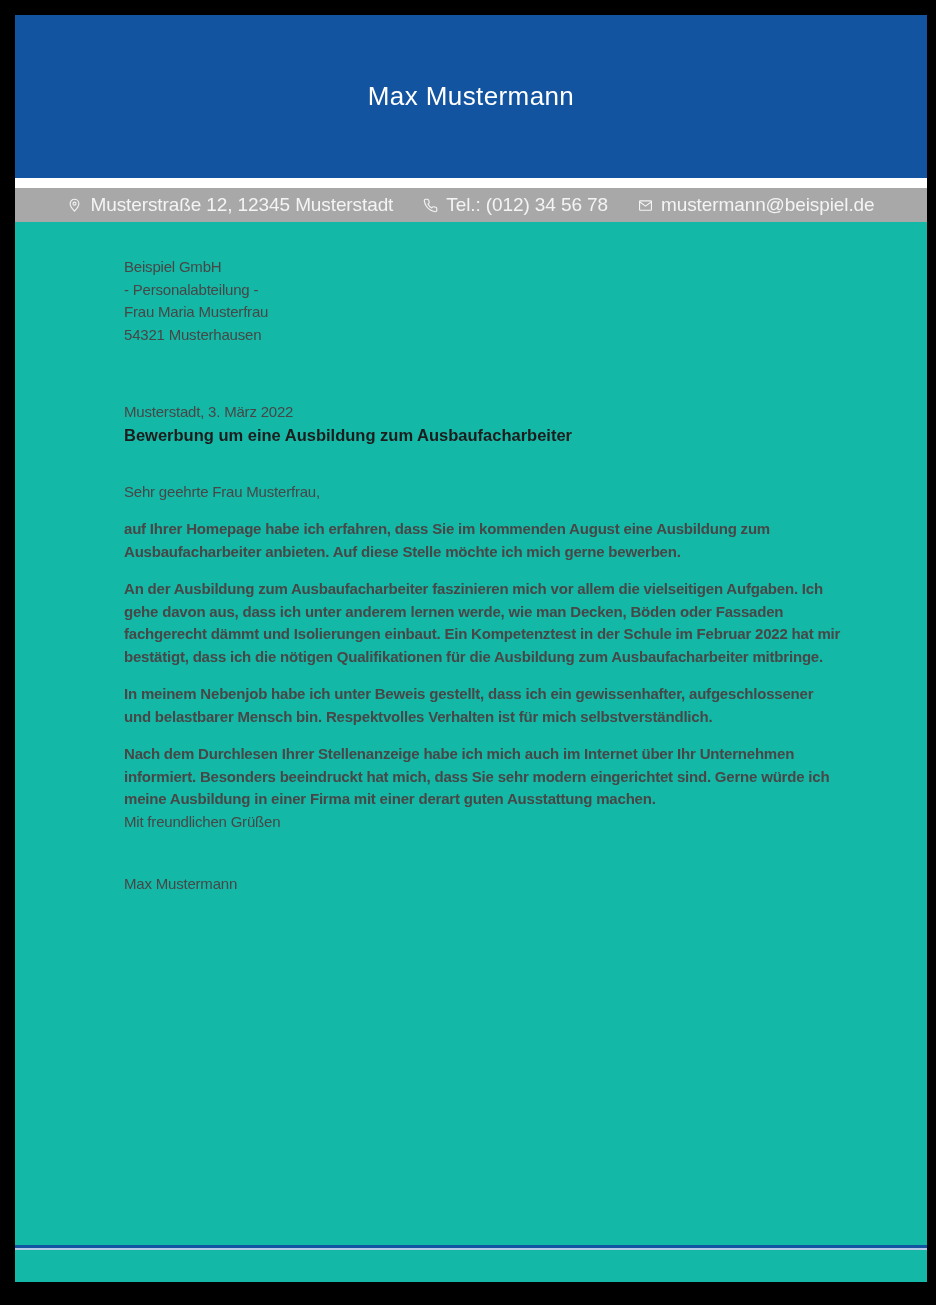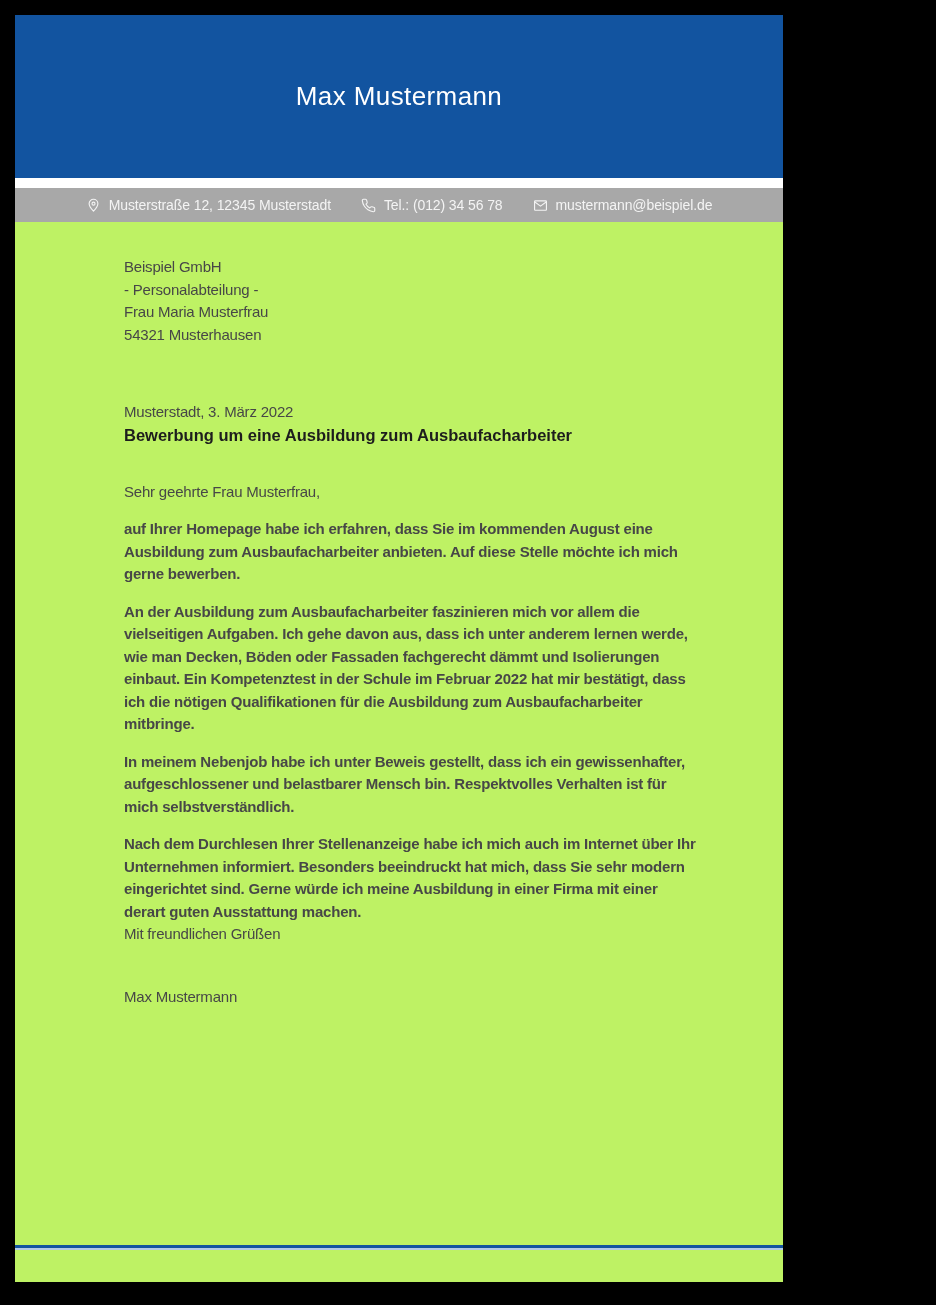--- a/index.html
+++ b/index.html
@@ -14,42 +14,42 @@
   body{font-family:"Liberation Sans","DejaVu Sans",sans-serif;}
   .canvas{
     position:relative;
     width:936px;height:1305px;
     background:var(--frame_black);
     overflow:hidden;
   }
   .sheet{
     position:absolute;
     left:15px;top:15px;
-    width:768px;height:1267px;
-    background:#bef264;
+    width:912px;height:1267px;
+    background:#14b8a6;
   }
   .header-band{
     height:163px;
     background:var(--accent_blue);
     display:flex;align-items:center;justify-content:center;
   }
   .name{
     color:#ffffff;
     font-size:26px;
     font-weight:400;
     letter-spacing:.4px;
   }
   .band-gap{height:10px;background:#ffffff;}
   .contact-bar{
     height:34px;
     background:var(--bar_gray);
     display:flex;align-items:center;justify-content:center;
     gap:30px;
     color:#f4f4f4;
-    font-size:14px;
+    font-size:19px;
     letter-spacing:-.1px;
   }
   .contact-item{display:flex;align-items:center;gap:8px;white-space:nowrap;}
   .cicon{display:inline-flex;width:15px;height:15px;}
   .cicon svg{width:15px;height:15px;stroke:#f4f4f4;fill:none;stroke-width:1.8;stroke-linecap:round;stroke-linejoin:round;}
   .content{
     padding:0 86px 0 109px;
     color:var(--text_gray);
     font-size:15px;
     letter-spacing:-.2px;

